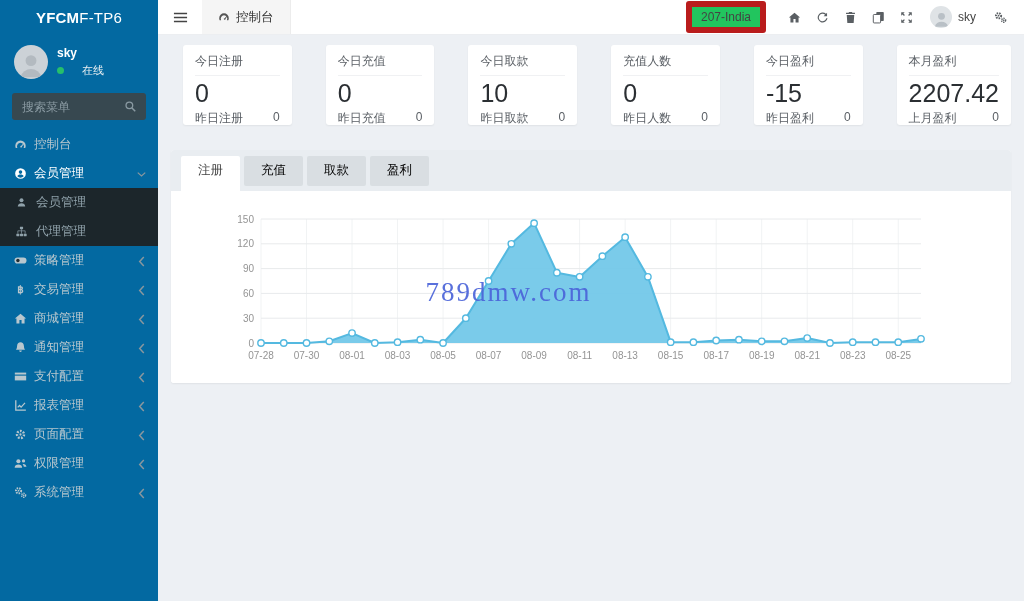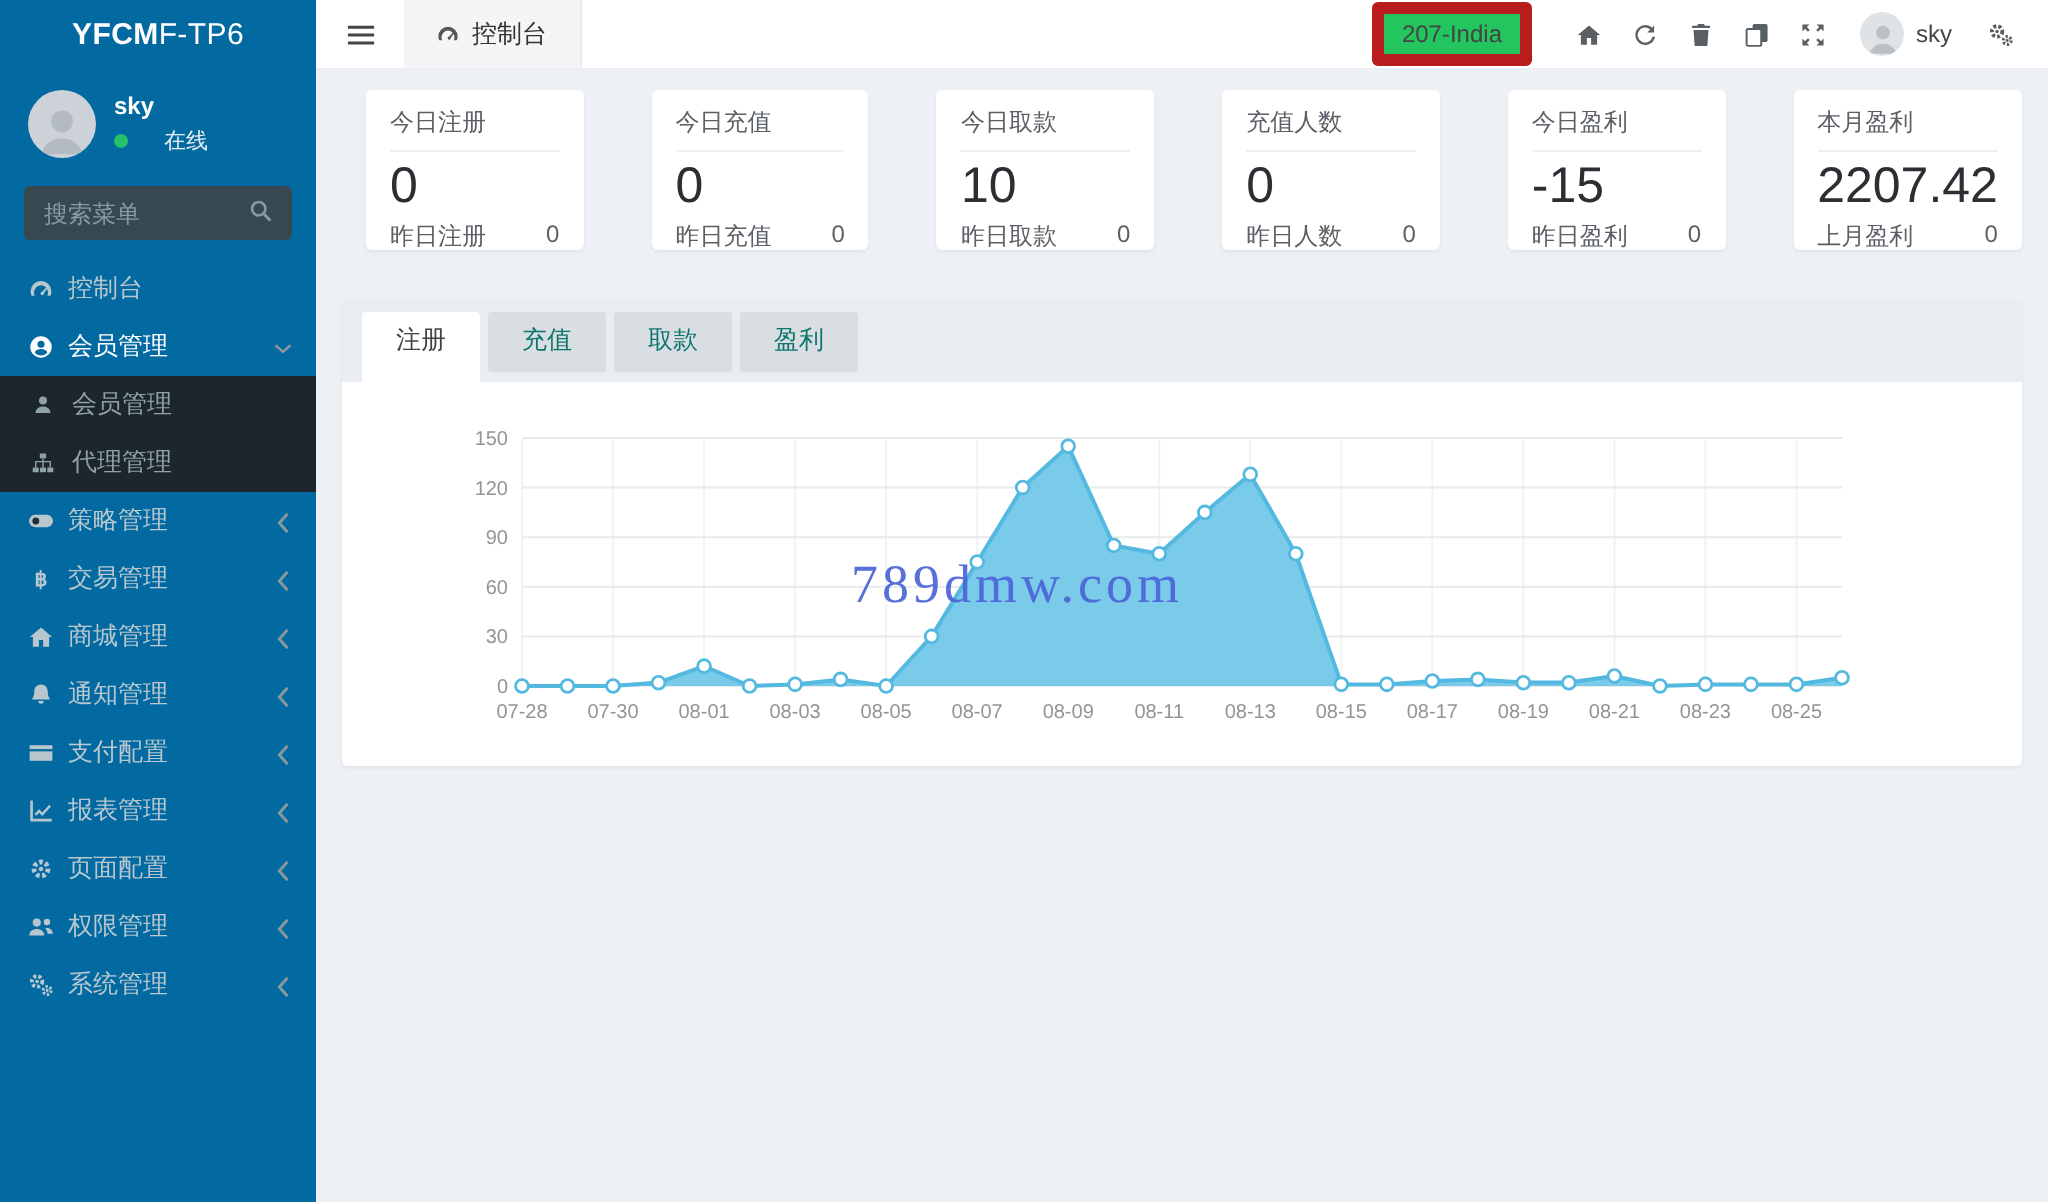--- a/index.html
+++ b/index.html
@@ -47,21 +47,21 @@
   .stats-row { display:flex; gap:22px; }
   .stat-card { flex:1; background:#fff; border-radius:3px; box-shadow:0 1px 2px rgba(0,0,0,.06); padding:8px 12px 7px; height:80px;margin-left:12px; }
   .stat-title { font-size:12px; color:#5b6066; padding-bottom:5px; border-bottom:1px solid #f0f1f3; }
   .stat-value { font-size:25px; color:#2b2f33; line-height:1.25; margin-top:2px; }
   .stat-foot { display:flex; justify-content:space-between; font-size:12px; color:#5b6066; margin-top:1px; }
 
   .chart-card { margin-top:25px; background:#fff; border-radius:3px; box-shadow:0 1px 2px rgba(0,0,0,.06); overflow:hidden; }
   .tabstrip { display:flex; background:#e9edf1; padding:6px 10px 0; }
   .tab { padding:6px 17px 7px; font-size:12.5px; border-radius:2px 2px 0 0; margin-right:4px; cursor:pointer; }
   .tab.active { background:#fff; color:#444; }
-  .tab.inactive { background:#d9dee2; color:#0f766e; margin-bottom:5px; border-radius:2px; }
+  .tab.inactive { background:#d9dee2; color:#000000; margin-bottom:5px; border-radius:2px; }
   .chart-body { background:#fff; padding:18px 0 12px; display:flex; justify-content:center; }
 </style>
 </head>
 <body>
 
 <div class="sidebar">
   <div class="brand"><b>YFCM</b><span>F-TP6</span></div>
 
   <div class="user-panel">
     <div class="avatar">

